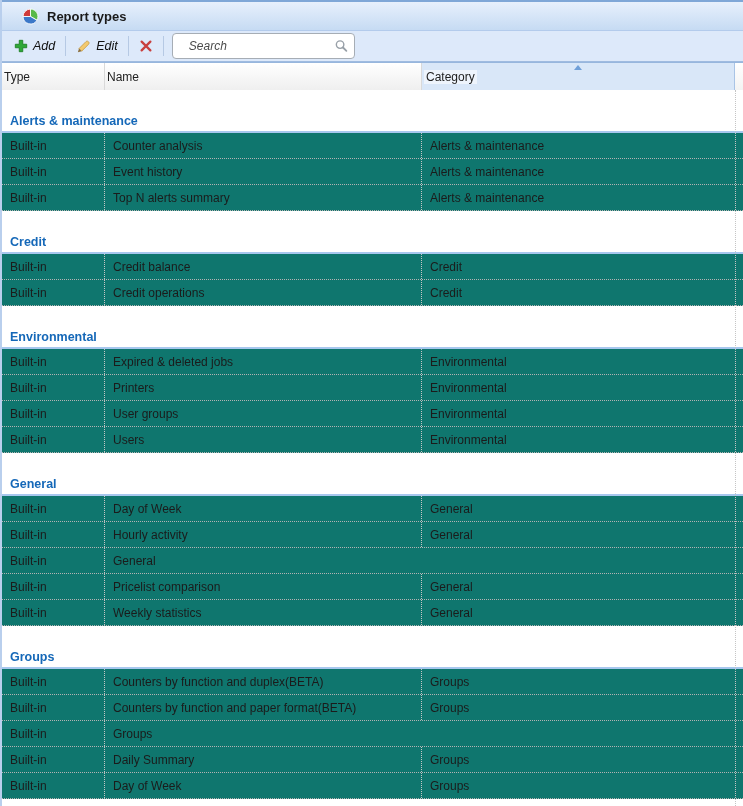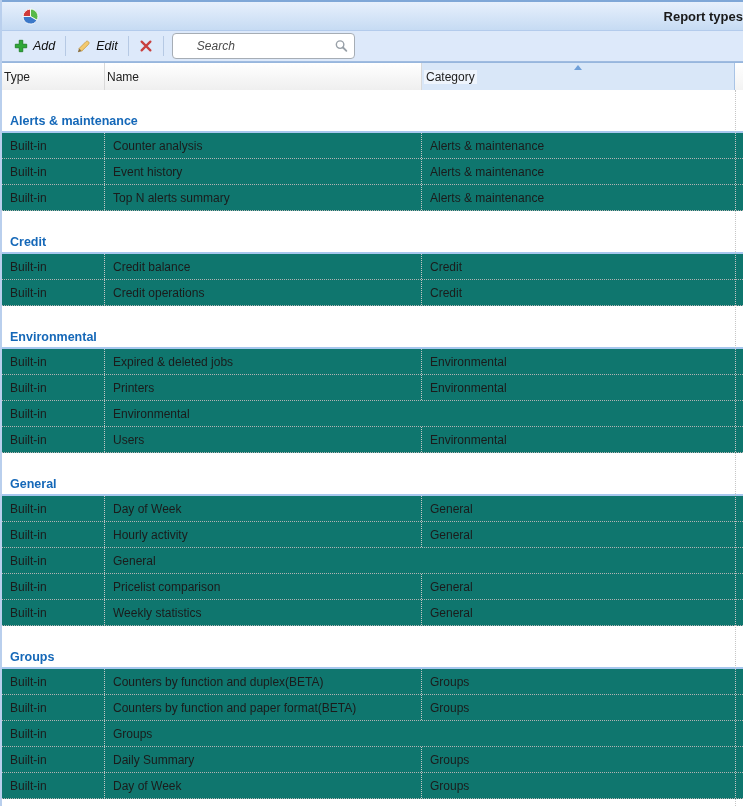--- a/index.html
+++ b/index.html
@@ -6,36 +6,36 @@
   .window{
     width:743px;height:806px;position:relative;overflow:hidden;background:#fff;
     font-family:"Liberation Sans",sans-serif;font-size:12px;color:#1b1b1b;
     box-sizing:border-box;border-left:2px solid #b9cfed;
   }
   
   .titlebar{
     position:absolute;top:0;left:0;right:0;height:31px;box-sizing:border-box;
     background:linear-gradient(var(--titlebar-top,#e7f0fc),var(--titlebar-bottom,#c6dbf3));
     border-top:2px solid #7fa7d7;border-bottom:1px solid #b3cbec;
-    display:flex;align-items:center;padding-left:20px;justify-content:space-between;
+    display:flex;align-items:center;padding-left:20px;
   }
   .titlebar .title{font-weight:bold;font-size:13px;margin-left:8px;color:var(--title-text,#1a1a1a);}
   
   .toolbar{
     position:absolute;top:31px;left:0;right:0;height:31px;box-sizing:border-box;
     background:var(--toolbar-bg,#dde9fa);border-bottom:1px solid #9fbbe0;
     display:flex;align-items:center;padding-left:6px;
   }
   .tb-btn{display:flex;align-items:center;gap:5px;padding:3px 6px;border-radius:3px;cursor:default;font-style:italic;}
   .tb-btn span.lbl{font-size:12.5px;color:#111;}
   .tb-sep{width:1px;height:20px;background:#b6c9e4;margin:0 4px;}
   .searchbox{position:relative;margin-left:4px;}
   .searchbox input{
     box-sizing:border-box;width:183px;height:26px;border:1px solid #a6adb5;border-radius:4px;
-    padding:0 26px 0 24px;font:12px "Liberation Sans",sans-serif;outline:none;background:#fff;
+    padding:0 26px 0 16px;font:12px "Liberation Sans",sans-serif;outline:none;background:#fff;
   }
   .searchbox input::placeholder{font-style:italic;color:#4a4a4a;opacity:1;}
   .search-mag{position:absolute;right:6px;top:50%;transform:translateY(-50%);line-height:0;}
   
   .header-row{
     position:absolute;top:62px;left:0;right:0;height:28px;box-sizing:border-box;
     display:flex;border-top:1px solid #97b6dd;background:#fff;
   }
   .hcell{
     box-sizing:border-box;padding-left:2px;display:flex;align-items:center;position:relative;
@@ -192,20 +192,21 @@
           <div class="cell cell-filler"></div>
         </div>
         <div class="row">
           <div class="cell cell-type">Built-in</div>
           <div class="cell cell-name">Printers</div>
           <div class="cell cell-category">Environmental</div>
           <div class="cell cell-filler"></div>
         </div>
         <div class="row">
           <div class="cell cell-type">Built-in</div>
+          <div class="cell cell-name">User groups</div>
           <div class="cell cell-category">Environmental</div>
           <div class="cell cell-filler"></div>
         </div>
         <div class="row">
           <div class="cell cell-type">Built-in</div>
           <div class="cell cell-name">Users</div>
           <div class="cell cell-category">Environmental</div>
           <div class="cell cell-filler"></div>
         </div>
       </div>

